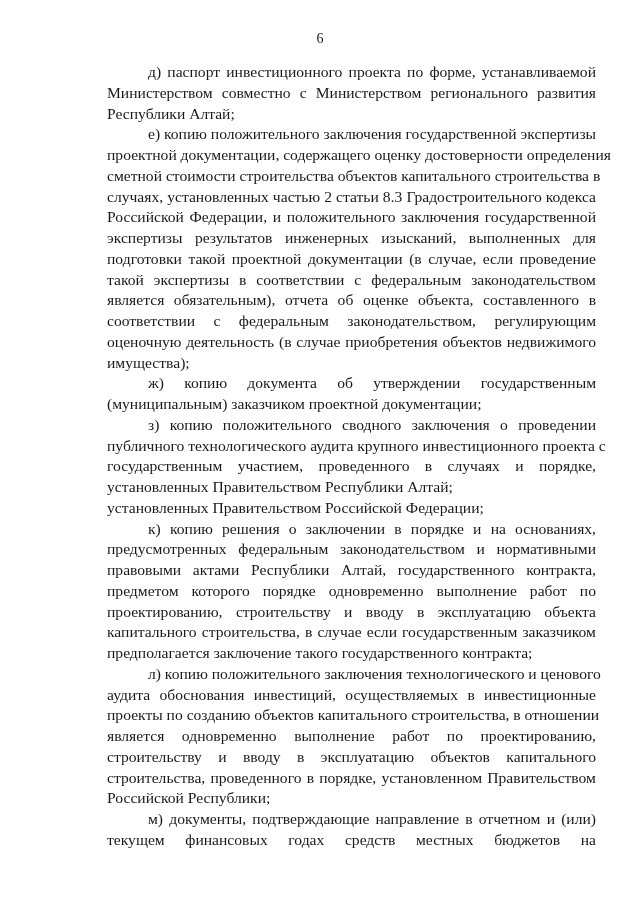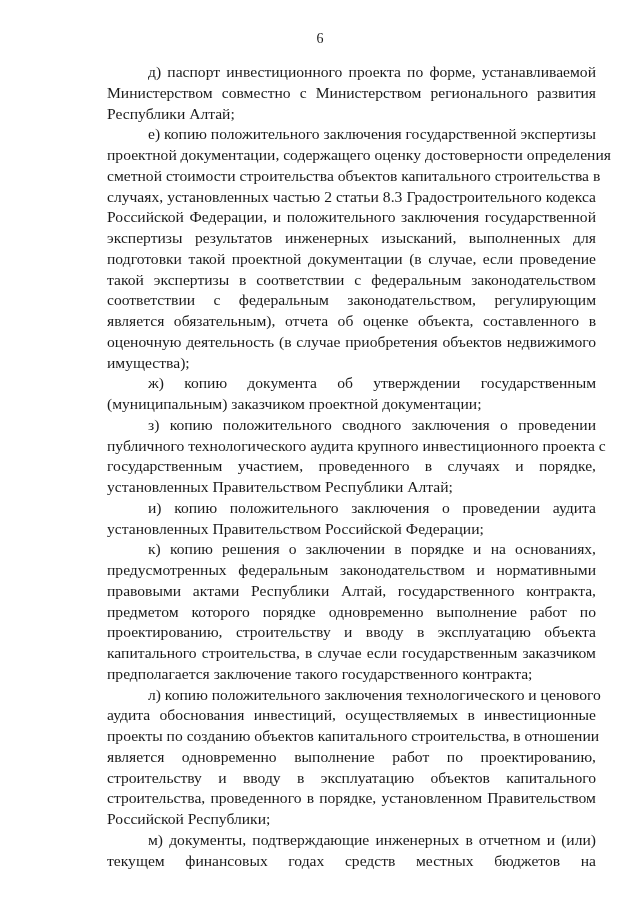--- a/index.html
+++ b/index.html
@@ -36,40 +36,39 @@
 
     <div>
       <div class="line indent">е) копию положительного заключения государственной экспертизы</div>
       <div class="line">проектной документации, содержащего оценку достоверности определения</div>
       <div class="line">сметной стоимости строительства объектов капитального строительства в</div>
       <div class="line">случаях, установленных частью 2 статьи 8.3 Градостроительного кодекса</div>
       <div class="line">Российской Федерации, и положительного заключения государственной</div>
       <div class="line">экспертизы результатов инженерных изысканий, выполненных для</div>
       <div class="line">подготовки такой проектной документации (в случае, если проведение</div>
       <div class="line">такой экспертизы в соответствии с федеральным законодательством</div>
+      <div class="line">является обязательным), отчета об оценке объекта, составленного в</div>
       <div class="line">соответствии с федеральным законодательством, регулирующим</div>
-      <div class="line">является обязательным), отчета об оценке объекта, составленного в</div>
       <div class="line">оценочную деятельность (в случае приобретения объектов недвижимого</div>
       <div class="line last">имущества);</div>
     </div>
 
     <div>
       <div class="line indent">ж) копию документа об утверждении государственным</div>
       <div class="line last">(муниципальным) заказчиком проектной документации;</div>
     </div>
 
     <div>
       <div class="line indent">з) копию положительного сводного заключения о проведении</div>
       <div class="line">публичного технологического аудита крупного инвестиционного проекта с</div>
       <div class="line">государственным участием, проведенного в случаях и порядке,</div>
       <div class="line last">установленных Правительством Республики Алтай;</div>
     </div>
 
     <div>
-      <div class="line indent">и) копию положительного заключения о проведении аудита</div>
       <div class="line last">установленных Правительством Российской Федерации;</div>
     </div>
 
     <div>
       <div class="line indent">к) копию решения о заключении в порядке и на основаниях,</div>
       <div class="line">предусмотренных федеральным законодательством и нормативными</div>
       <div class="line">правовыми актами Республики Алтай, государственного контракта,</div>
       <div class="line">предметом которого порядке одновременно выполнение работ по</div>
       <div class="line">проектированию, строительству и вводу в эксплуатацию объекта</div>
       <div class="line">капитального строительства, в случае если государственным заказчиком</div>
@@ -80,18 +79,18 @@
       <div class="line indent">л) копию положительного заключения технологического и ценового</div>
       <div class="line">аудита обоснования инвестиций, осуществляемых в инвестиционные</div>
       <div class="line">проекты по созданию объектов капитального строительства, в отношении</div>
       <div class="line">является одновременно выполнение работ по проектированию,</div>
       <div class="line">строительству и вводу в эксплуатацию объектов капитального</div>
       <div class="line">строительства, проведенного в порядке, установленном Правительством</div>
       <div class="line last">Российской Республики;</div>
     </div>
 
     <div>
-      <div class="line indent">м) документы, подтверждающие инженерных в отчетном и (или)</div>
+      <div class="line indent">м) документы, подтверждающие направление в отчетном и (или)</div>
       <div class="line">текущем финансовых годах средств местных бюджетов на</div>
 
     </div>
   </div>
 </div>
 
 </body></html>

